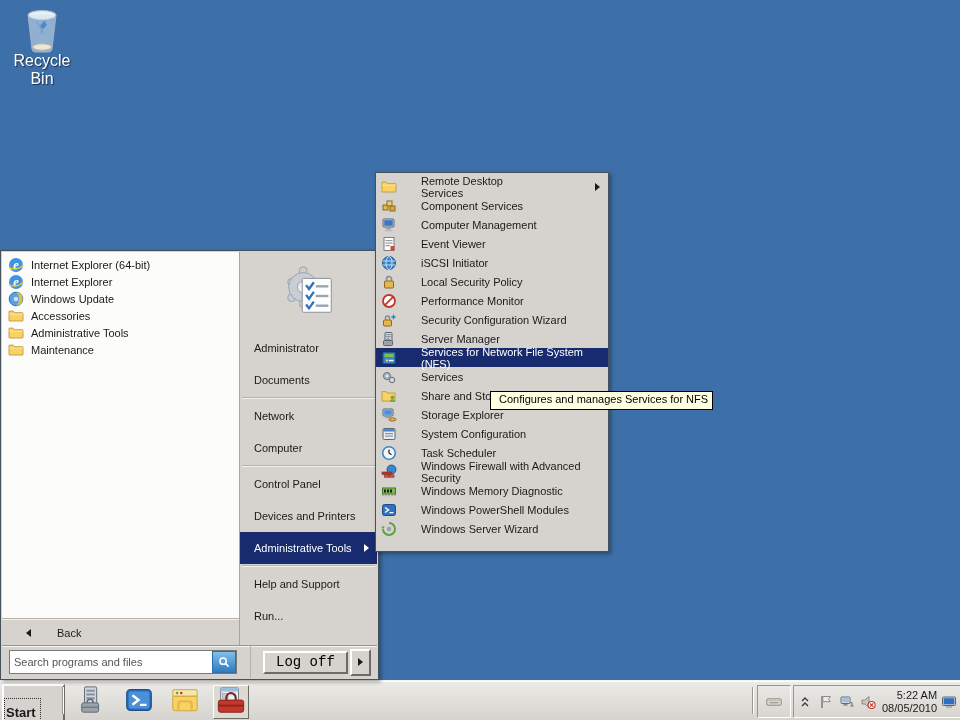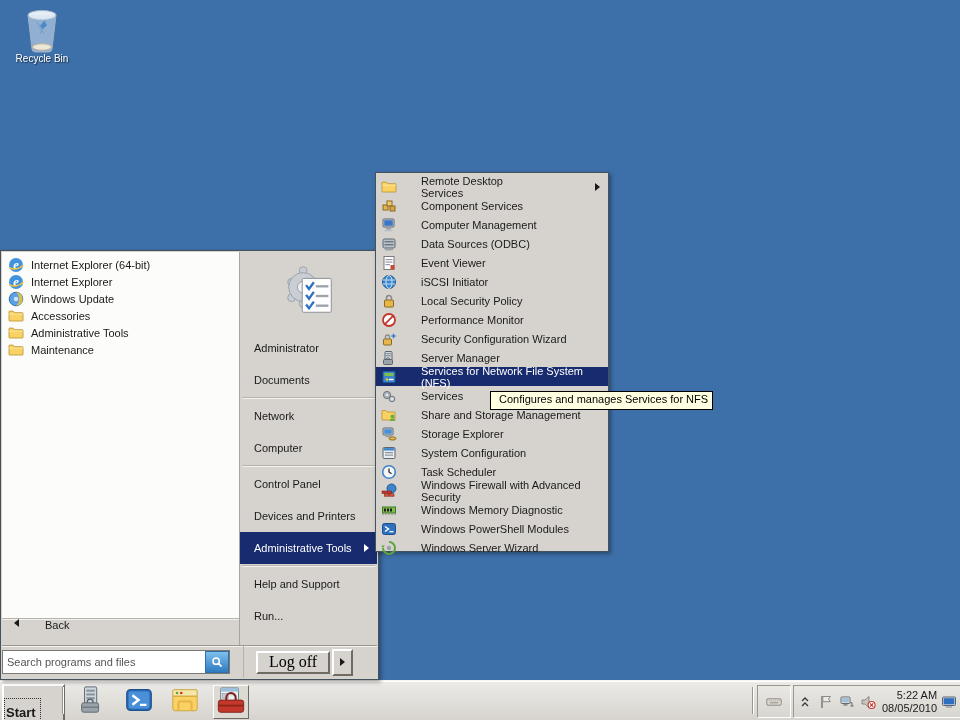--- a/index.html
+++ b/index.html
@@ -6,21 +6,21 @@
   body{
     width:960px;height:720px;position:relative;overflow:hidden;
     background:var(--desktop,#3D6FA8);
     font-family:"Liberation Sans",sans-serif;
     font-size:11px;color:#1a1a1a;
     -webkit-font-smoothing:antialiased;
   }
   
   .desk-icon{position:absolute;left:6px;top:6px;width:72px;text-align:center;cursor:default}
   .desk-icon .di-img{display:block;margin:0 auto;width:40px;height:46px}
-  .desk-icon .di-label{color:#fff;text-shadow:1px 1px 1px rgba(0,0,0,.6);font-size:10px}
+  .desk-icon .di-label{color:#fff;text-shadow:1px 1px 1px rgba(0,0,0,.6);font-size:16px}
   
   .taskbar{
     position:absolute;left:0;top:680px;width:960px;height:40px;
     background:linear-gradient(#ECEBE7,var(--chrome,#D6D3CE));
     border-top:1px solid #F6F5F2;box-shadow:inset 0 1px 0 #fff;
   }
   .start-btn{
     position:absolute;left:2px;top:3px;width:55px;height:33px;
     background:var(--chrome,#D6D3CE);
     border:2px solid;border-color:#fff #6e6b64 #6e6b64 #fff;
@@ -53,59 +53,59 @@
   }
   .left-panel{
     position:absolute;left:1px;top:1px;width:237px;bottom:33px;
     background:#FCFCFB;border-right:1px solid #a8a59d;
     display:flex;flex-direction:column;padding-top:4px;
   }
   .prog-item{height:17px;display:flex;align-items:center;gap:7px;padding-left:6px;cursor:pointer}
   .prog-item .mi-icon,.prog-item .mi-icon svg{width:16px;height:16px;flex:0 0 16px}
   .lp-spacer{flex:1}
   .back-row{
-    height:27px;display:flex;align-items:flex-start;gap:8px;padding-left:12px;
+    height:27px;display:flex;align-items:center;gap:8px;padding-left:24px;
     background:var(--chrome,#D6D3CE);border-top:1px solid #b5b2aa;box-shadow:inset 0 1px 0 #f2f1ee;
     cursor:pointer;
   }
   .tri-left{width:0;height:0;border-top:4px solid transparent;border-bottom:4px solid transparent;border-right:5px solid #1a1a1a}
   .back-label{margin-left:18px}
   .right-panel{position:absolute;left:239px;top:1px;width:137px;bottom:33px;background:var(--chrome,#D6D3CE)}
   .user-tile{height:73px;display:flex;align-items:flex-start;justify-content:center;padding-top:7px}
   .user-tile svg{width:62px;height:62px}
   .rp-item{height:32px;display:flex;align-items:center;padding-left:14px;cursor:pointer}
   .rp-item .rp-label{pointer-events:none}
   .rp-item.highlight{background:var(--hl,#172B6E);color:#fff}
   .rp-sep{height:0;border-top:1px solid #b5b2aa;border-bottom:1px solid #f2f1ee;margin:1px 2px}
   .tri-right{width:0;height:0;border-top:4px solid transparent;border-bottom:4px solid transparent;border-left:5px solid #1a1a1a;margin-left:auto;margin-right:8px}
   .rp-item.highlight .tri-right{border-left-color:#fff}
   .bottom-bar{
     position:absolute;left:1px;right:1px;bottom:1px;height:32px;
     background:var(--chrome,#D6D3CE);border-top:1px solid #9a978f;box-shadow:inset 0 1px 0 #f2f1ee;
     display:flex;align-items:center;
   }
   .search-box{
-    width:226px;height:22px;background:#fff;
+    margin-left:7px;width:226px;height:22px;background:#fff;
     border:1px solid #7a7a74;display:flex;align-items:center;
   }
   .search-box input{
     flex:1;border:none;outline:none;height:18px;padding:0 4px;
     font-family:"Liberation Sans",sans-serif;font-size:11px;color:#333;
   }
   .search-box input::placeholder{color:#555;opacity:1}
   .search-go{
     width:22px;height:20px;border:1px solid #2f6ea8;margin-right:0;
     background:linear-gradient(#7ec0ef,#2f7bc0);display:flex;align-items:center;justify-content:center;cursor:pointer;
   }
   .search-go svg{width:14px;height:14px}
   .logoff-wrap{margin-left:13px;display:flex;align-items:center;border-left:1px solid #b5b2aa;padding-left:12px;height:100%}
   .logoff-btn{
     height:23px;padding:0 11px;background:var(--chrome,#D6D3CE);
     border:2px solid;border-color:#fff #6e6b64 #6e6b64 #fff;
-    font-family:Liberation Serif, serif;font-size:16px;cursor:pointer;
+    font-family:Liberation Mono, monospace;font-size:14px;cursor:pointer;
   }
   .logoff-arrow{
     height:23px;width:17px;margin-left:2px;background:var(--chrome,#D6D3CE);
     border:2px solid;border-color:#fff #6e6b64 #6e6b64 #fff;
     display:flex;align-items:center;justify-content:center;cursor:pointer;
   }
   .logoff-arrow .tri-right{margin:0;border-left-color:#1a1a1a}
   
   .submenu{
     position:absolute;left:375px;top:172px;width:234px;height:380px;
@@ -291,29 +291,20 @@
         <span>Component Services</span>
       </div>
       <div class="sm-item">
         <span class="mi-icon"><svg viewBox="0 0 16 16">
             <rect x="2" y="2" width="11" height="8" rx="1" fill="#cfd6dd" stroke="#5a6570"></rect>
             <rect x="3.2" y="3.2" width="8.6" height="5.6" fill="#3f76c4"></rect>
             <rect x="5" y="11" width="5" height="1.6" fill="#9aa2aa"></rect>
             <rect x="3.5" y="13" width="8" height="1.4" fill="#b9c0c7"></rect>
           </svg></span>
         <span>Computer Management</span>
-      </div>
-      <div class="sm-item">
-        <span class="mi-icon"><svg viewBox="0 0 16 16">
-            <rect x="2" y="3" width="12" height="9" rx="1.5" fill="#b9c2cb" stroke="#5a6570"></rect>
-            <rect x="3.5" y="5" width="9" height="1.4" fill="#6b7680"></rect>
-            <rect x="3.5" y="8" width="9" height="1.4" fill="#6b7680"></rect>
-            <rect x="4" y="13" width="8" height="1.4" fill="#9aa2aa"></rect>
-          </svg></span>
-        <span>Data Sources (ODBC)</span>
       </div>
       <div class="sm-item">
         <span class="mi-icon"><svg viewBox="0 0 16 16">
             <rect x="3" y="1.5" width="10" height="13" fill="#fff" stroke="#7b7b7b"></rect>
             <rect x="4.5" y="4" width="7" height="1.2" fill="#99a"></rect>
             <rect x="4.5" y="6.5" width="7" height="1.2" fill="#99a"></rect>
             <rect x="4.5" y="9" width="4.5" height="1.2" fill="#99a"></rect>
             <rect x="9.5" y="10" width="4" height="4.5" fill="#C94A3B"></rect>
           </svg></span>
         <span>Event Viewer</span>

